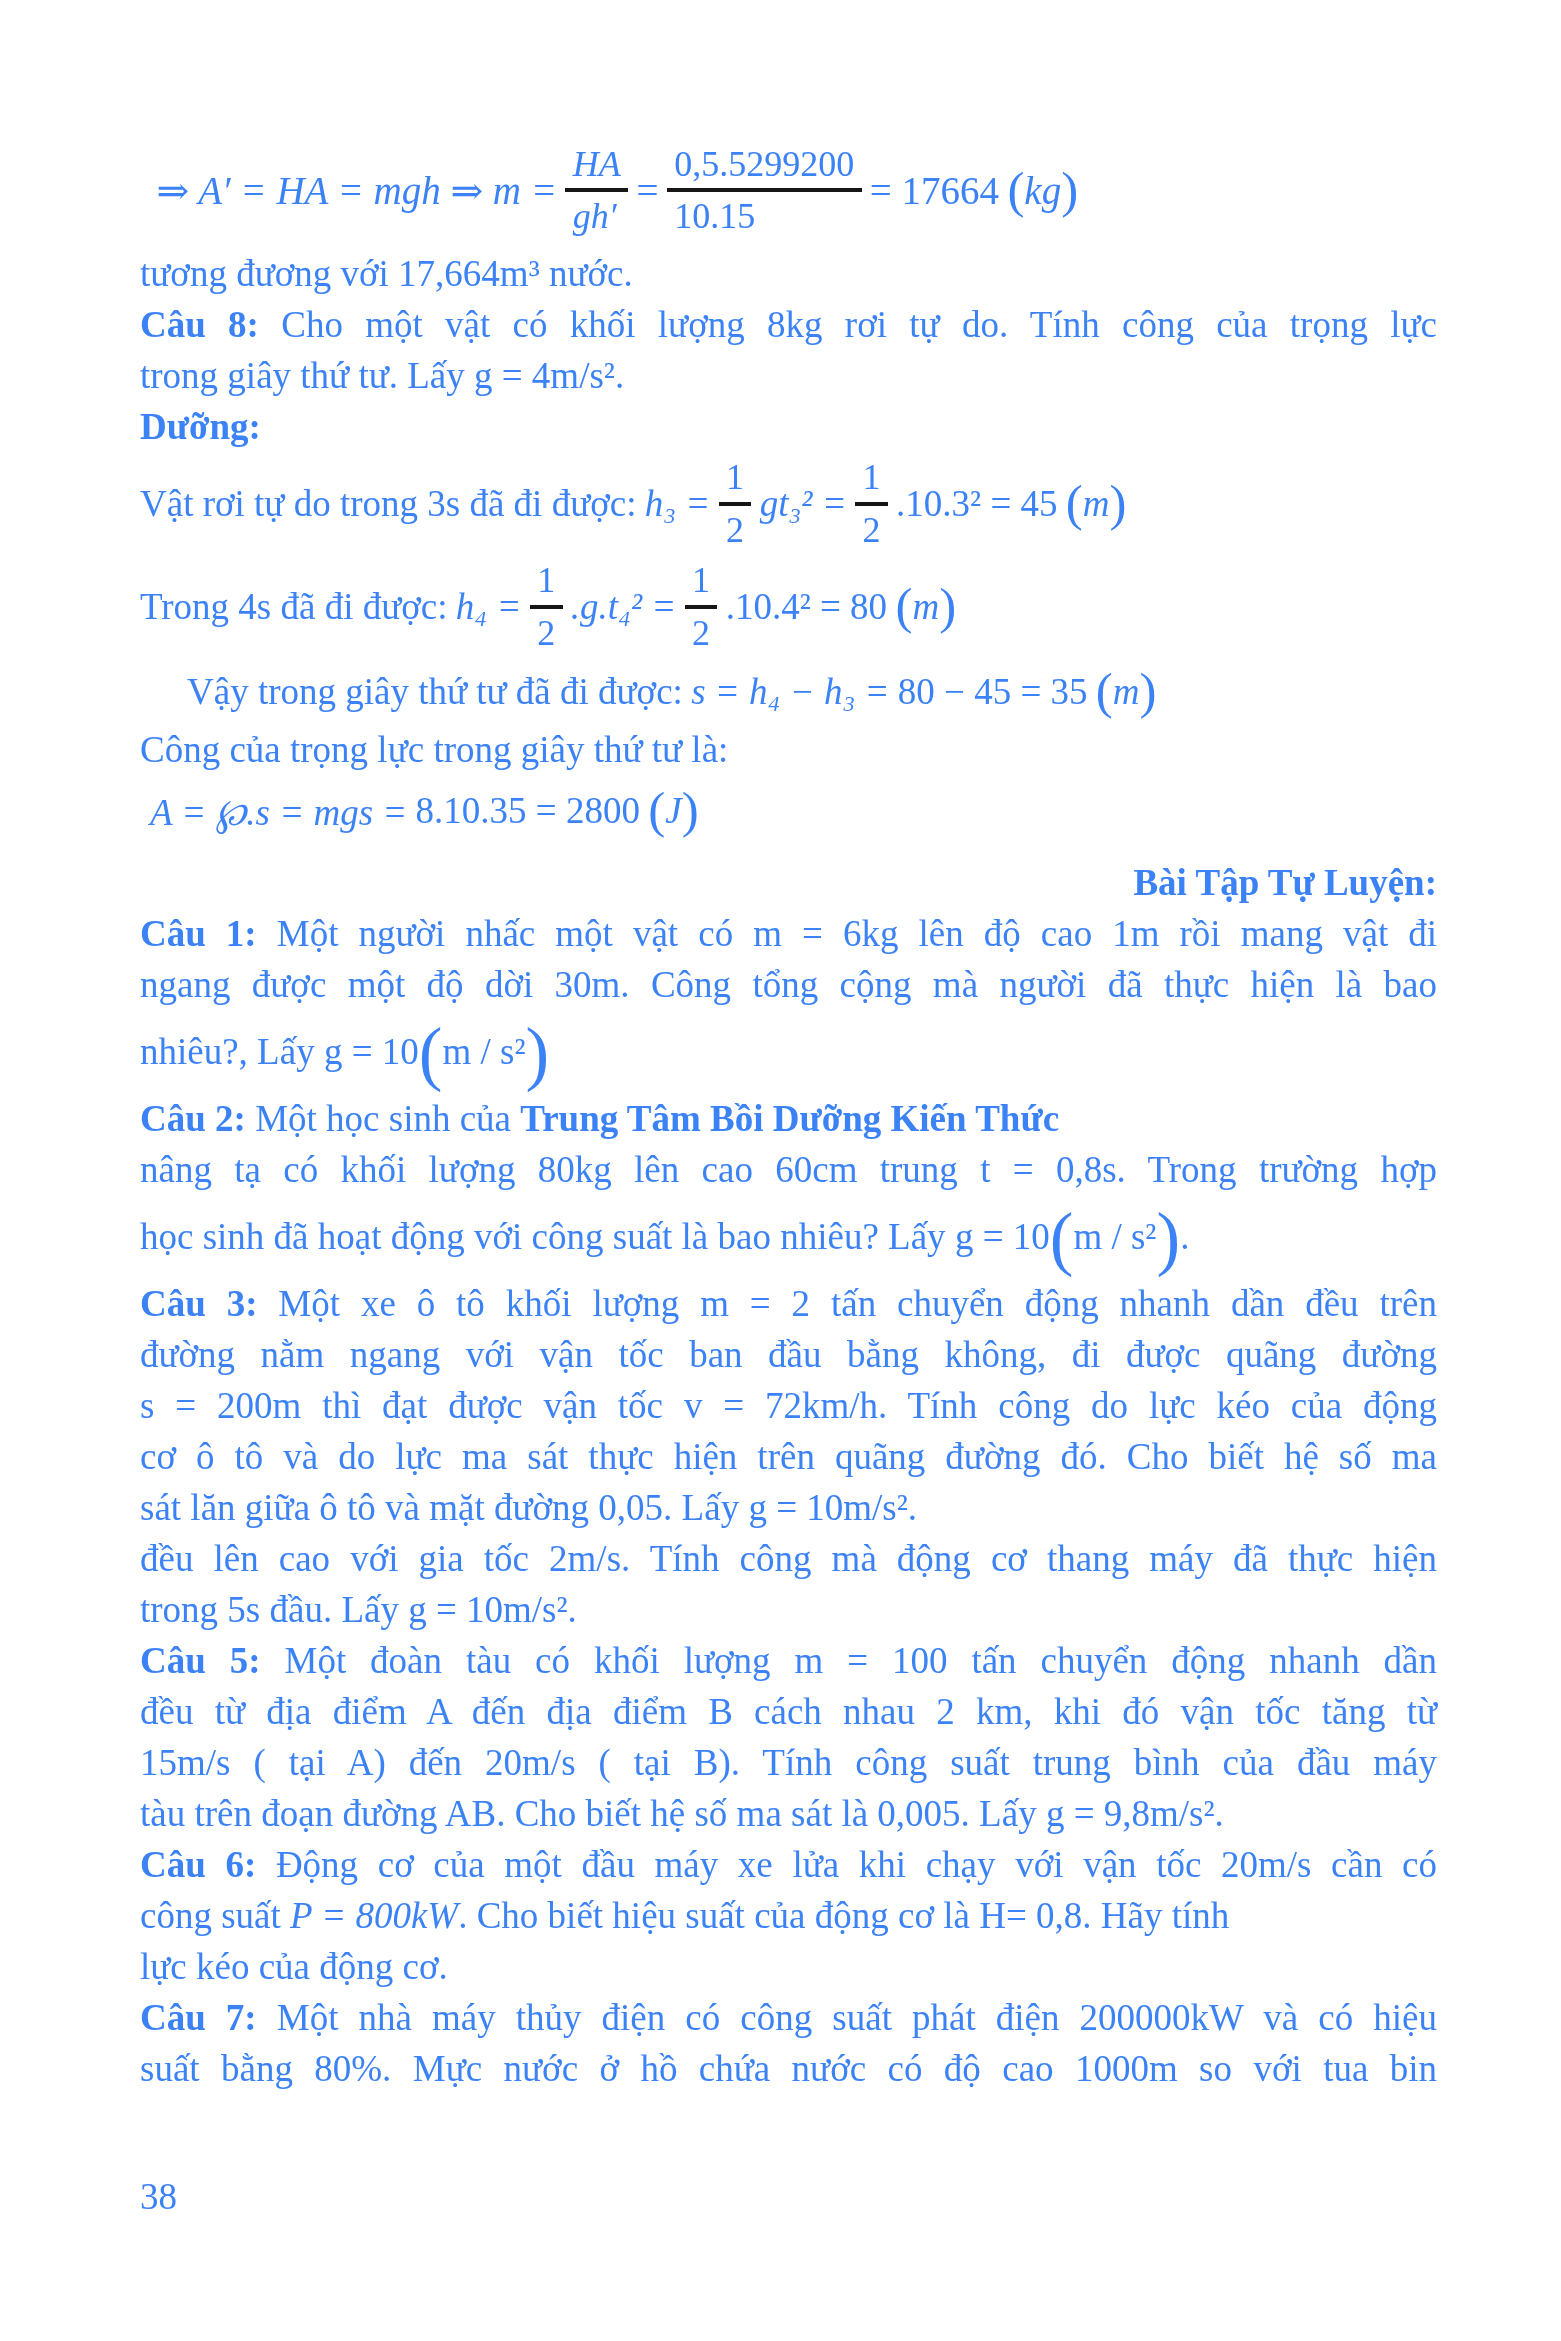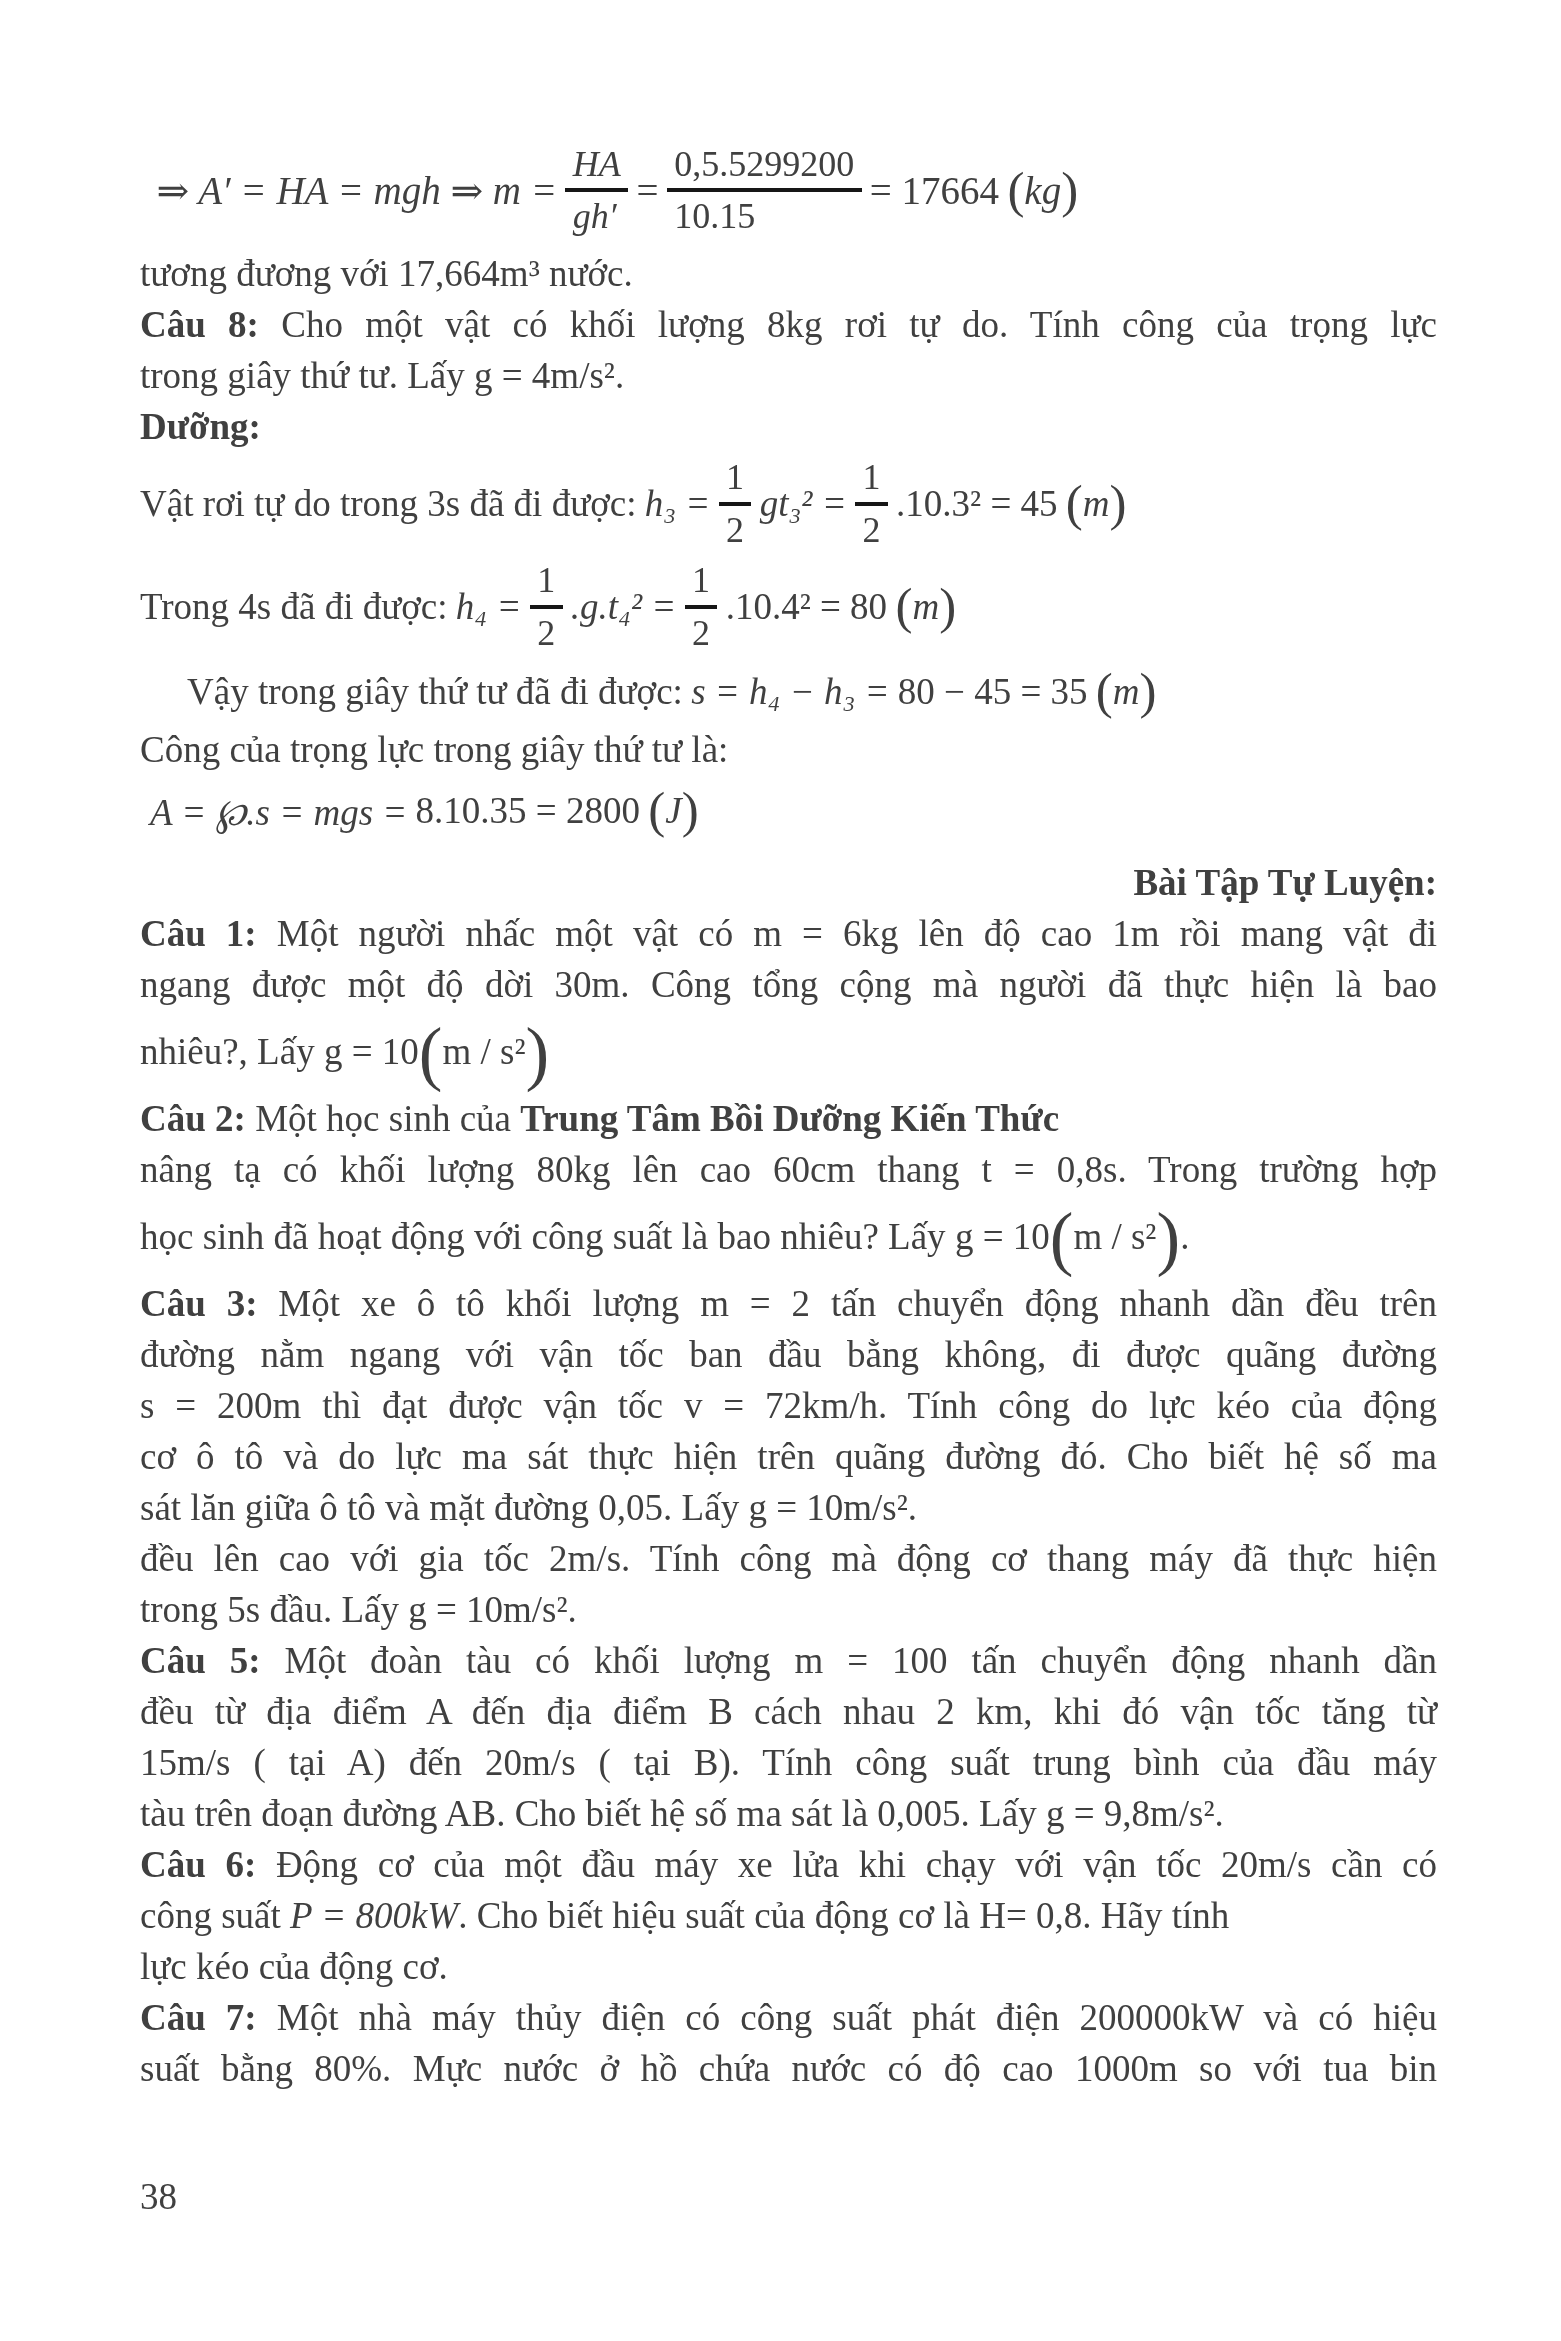--- a/index.html
+++ b/index.html
@@ -1,16 +1,16 @@
 <!DOCTYPE html>
 <html style="font-size:13.2px"><head>
 <meta charset="utf-8">
 <style>
   html,body{margin:0;padding:0;background:#e8e8e8;}
-  .page{position:relative;width:1561px;height:2342px;background:#ffffff;color:#404040;
+  .page{position:relative;width:1561px;height:2342px;background:#ffffff;color:#3b82f6;
         font-family:"Liberation Serif","DejaVu Serif",serif;font-size:37px;overflow:hidden;}
   .content{position:absolute;left:140px;top:132px;width:1297px;}
   .ln{height:51px;line-height:51px;white-space:nowrap;}
   .just{text-align:justify;text-align-last:justify;white-space:normal;}
   .b{font-weight:bold;}
   .mi{font-style:italic;}
   .up{font-style:normal;}
   .frow{display:flex;align-items:center;gap:8.3px;white-space:nowrap;}
   .f-top{height:116px;padding-left:16.5px;font-size:39px;}
   .f-mid{height:103px;}
@@ -130,21 +130,21 @@
       <span class="b">Câu 1:</span><span> Một người nhấc một vật có m = 6kg lên độ cao 1m rồi mang vật đi</span>
     </div>
     <div class="ln just">ngang được một độ dời 30m. Công tổng cộng mà người đã thực hiện là bao</div>
     <div class="lntall">
       <span>nhiêu?, Lấy </span><span class="up">g = 10</span><span class="bp bp-lg">(</span><span class="up">m / s²</span><span class="bp bp-lg">)</span>
     </div>
 
     <div class="ln">
       <span class="b">Câu 2:</span><span> Một học sinh của </span><span class="b">Trung Tâm Bồi Dưỡng Kiến Thức</span>
     </div>
-    <div class="ln just">nâng tạ có khối lượng 80kg lên cao 60cm thang t = 0,8s. Trong trường hợp</div>
+    <div class="ln just">nâng tạ có khối lượng 80kg lên cao 60cm trung t = 0,8s. Trong trường hợp</div>
     <div class="lntall">
       <span>học sinh đã hoạt động với công suất là bao nhiêu? Lấy </span><span class="up">g = 10</span><span class="bp bp-lg">(</span><span class="up">m / s²</span><span class="bp bp-lg">)</span><span>.</span>
     </div>
 
     <div class="ln just">
       <span class="b">Câu 3:</span><span> Một xe ô tô khối lượng m = 2 tấn chuyển động nhanh dần đều trên</span>
     </div>
     <div class="ln just">đường nằm ngang với vận tốc ban đầu bằng không, đi được quãng đường</div>
     <div class="ln just">s = 200m thì đạt được vận tốc v = 72km/h. Tính công do lực kéo của động</div>
     <div class="ln just">cơ ô tô và do lực ma sát thực hiện trên quãng đường đó. Cho biết hệ số ma</div>

